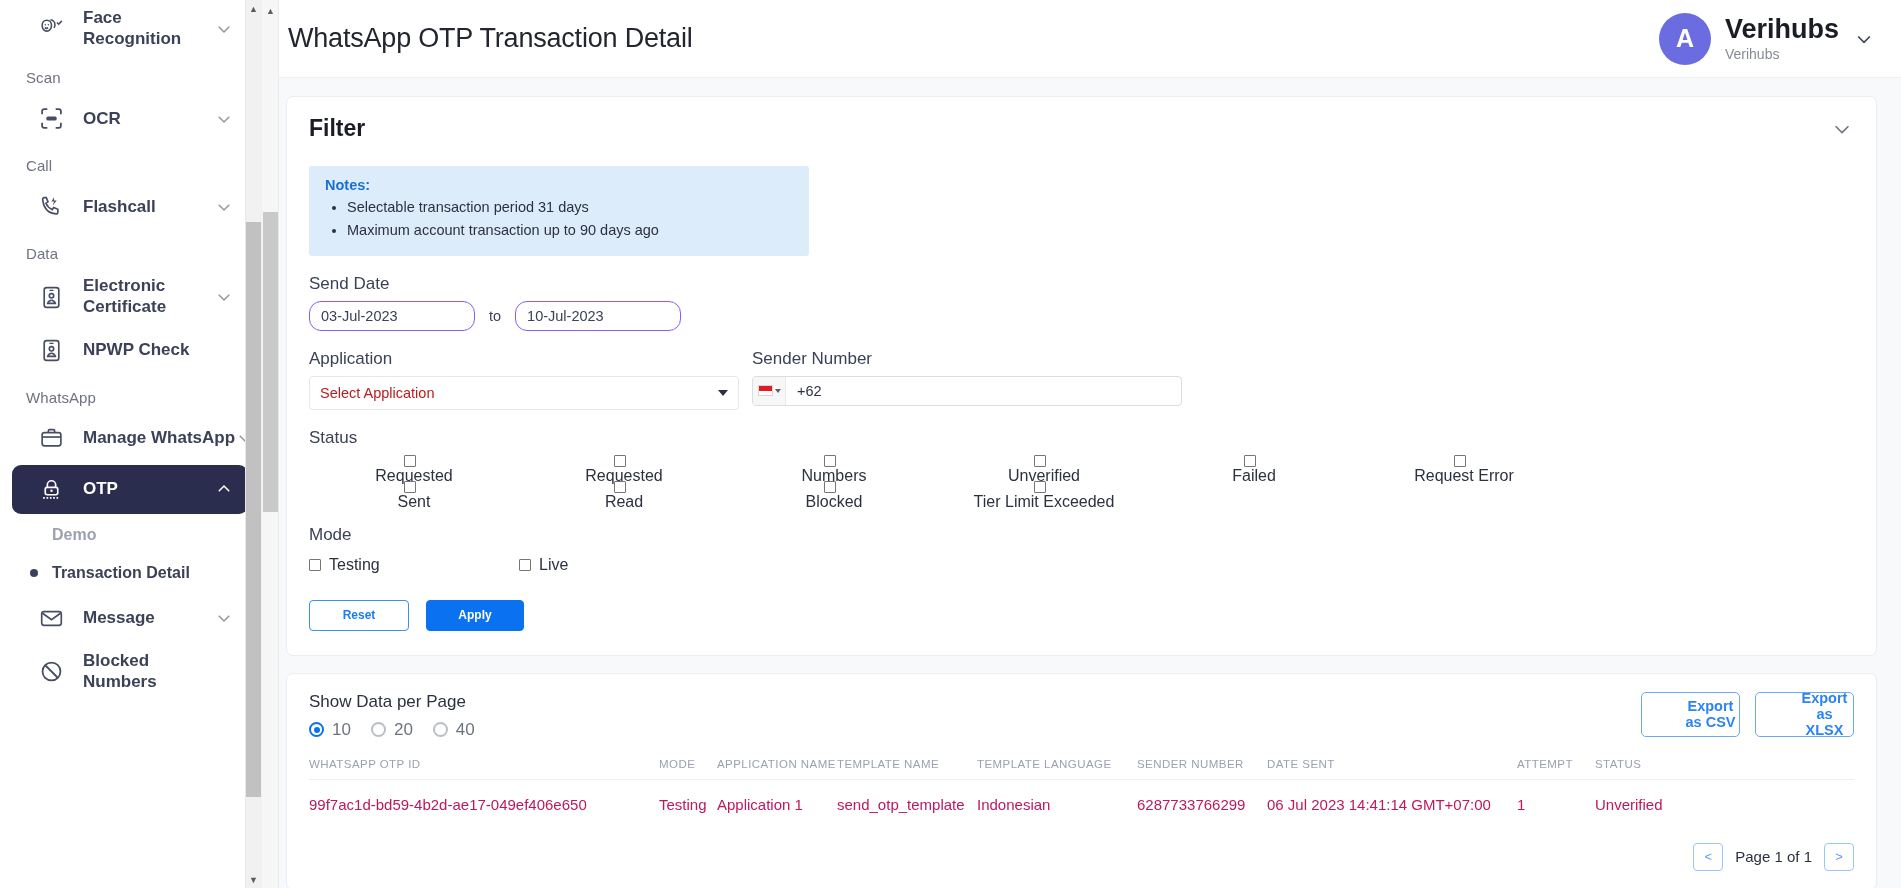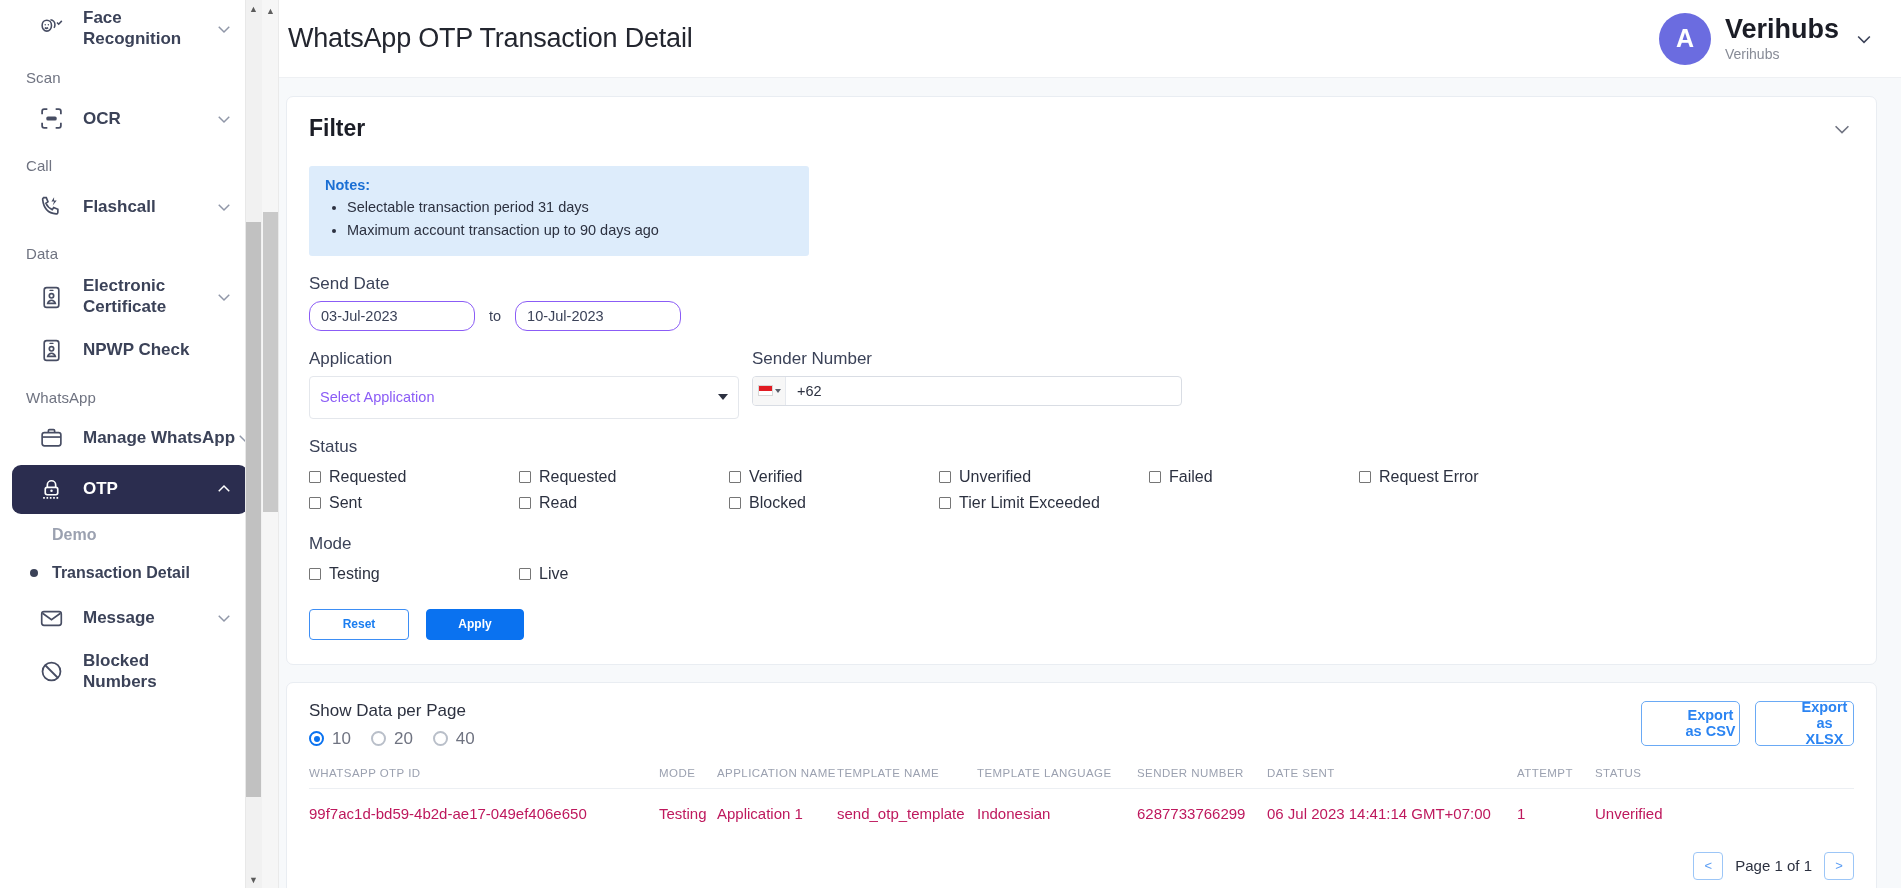--- a/index.html
+++ b/index.html
@@ -209,28 +209,28 @@
   }
   .date-row { display: flex; align-items: center; gap: 0; }
   .date-input { width: 166px; }
   .to-word { font-size: 14.5px; color: #3b4258; margin: 0 14px; }
 
   .two-col { display: flex; }
   .col-app { width: 430px; }
   .col-sender { margin-left: 13px; width: 430px; }
 
   .select {
-    height: 43px;
+    height: 34px;
     border: 1px solid #e4e7ec;
     border-radius: 4px;
     background: #fff;
     display: flex; align-items: center;
     padding: 10px 10px;
     font-size: 14.5px;
-    color: #8b5cf6;
+    color: #b91c1c;
     position: relative;
   }
   .select .caret {
     position: absolute; right: 10px; top: 50%;
     transform: translateY(-50%);
     width: 0; height: 0;
     border-left: 5px solid transparent;
     border-right: 5px solid transparent;
     border-top: 6px solid #2c3140;
   }
@@ -277,21 +277,21 @@
   }
   .cb {
     width: 12px; height: 12px;
     border: 1px solid #767676;
     border-radius: 1px;
     background: #fff;
     margin-right: 8px;
     flex: 0 0 12px;
   }
   .status-row { display: flex; }
-  .status-row .check-item { width: 210px; }
+  .status-row .check-item { width: 210px; flex-direction: column; }
 
   .mode-row { display: flex; }
   .mode-row .check-item { width: 210px; }
 
   .btn-row { display: flex; gap: 17px; margin-top: 22px; }
   .btn {
     height: 31px;
     border-radius: 4px;
     font-size: 12px;
     font-weight: bold;
@@ -667,21 +667,21 @@
             <label class="check-item">
               <span class="cb"></span>
               <span>Requested</span>
             </label>
             <label class="check-item">
               <span class="cb"></span>
               <span>Requested</span>
             </label>
             <label class="check-item">
               <span class="cb"></span>
-              <span>Verified</span>
+              <span>Numbers</span>
             </label>
             <label class="check-item">
               <span class="cb"></span>
               <span>Unverified</span>
             </label>
             <label class="check-item">
               <span class="cb"></span>
               <span>Failed</span>
             </label>
             <label class="check-item">

